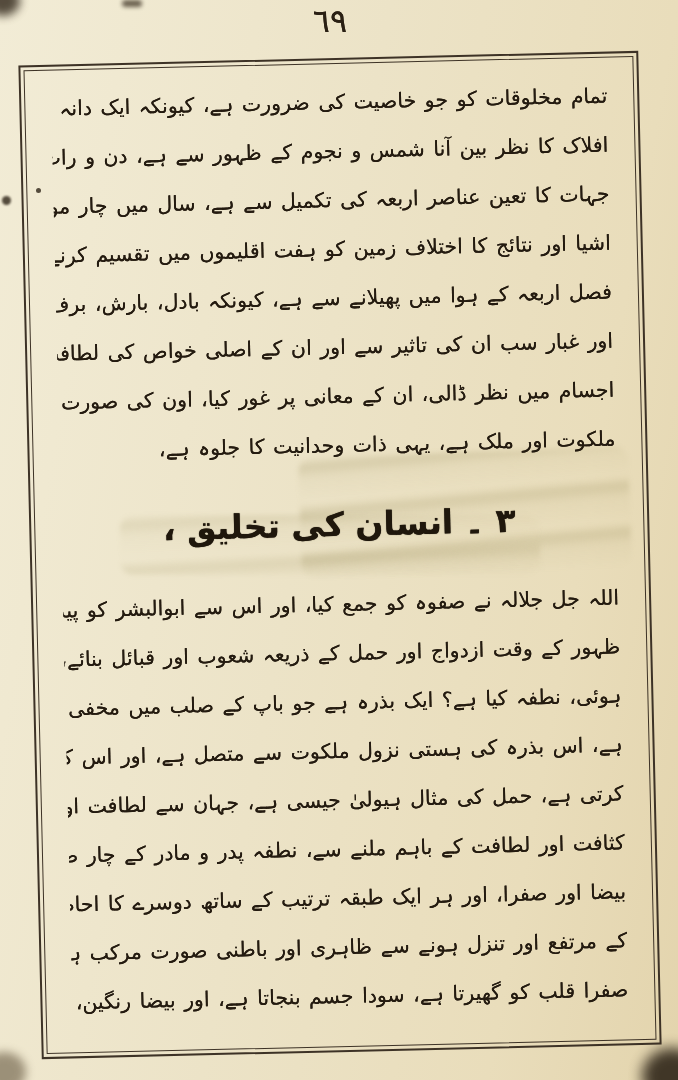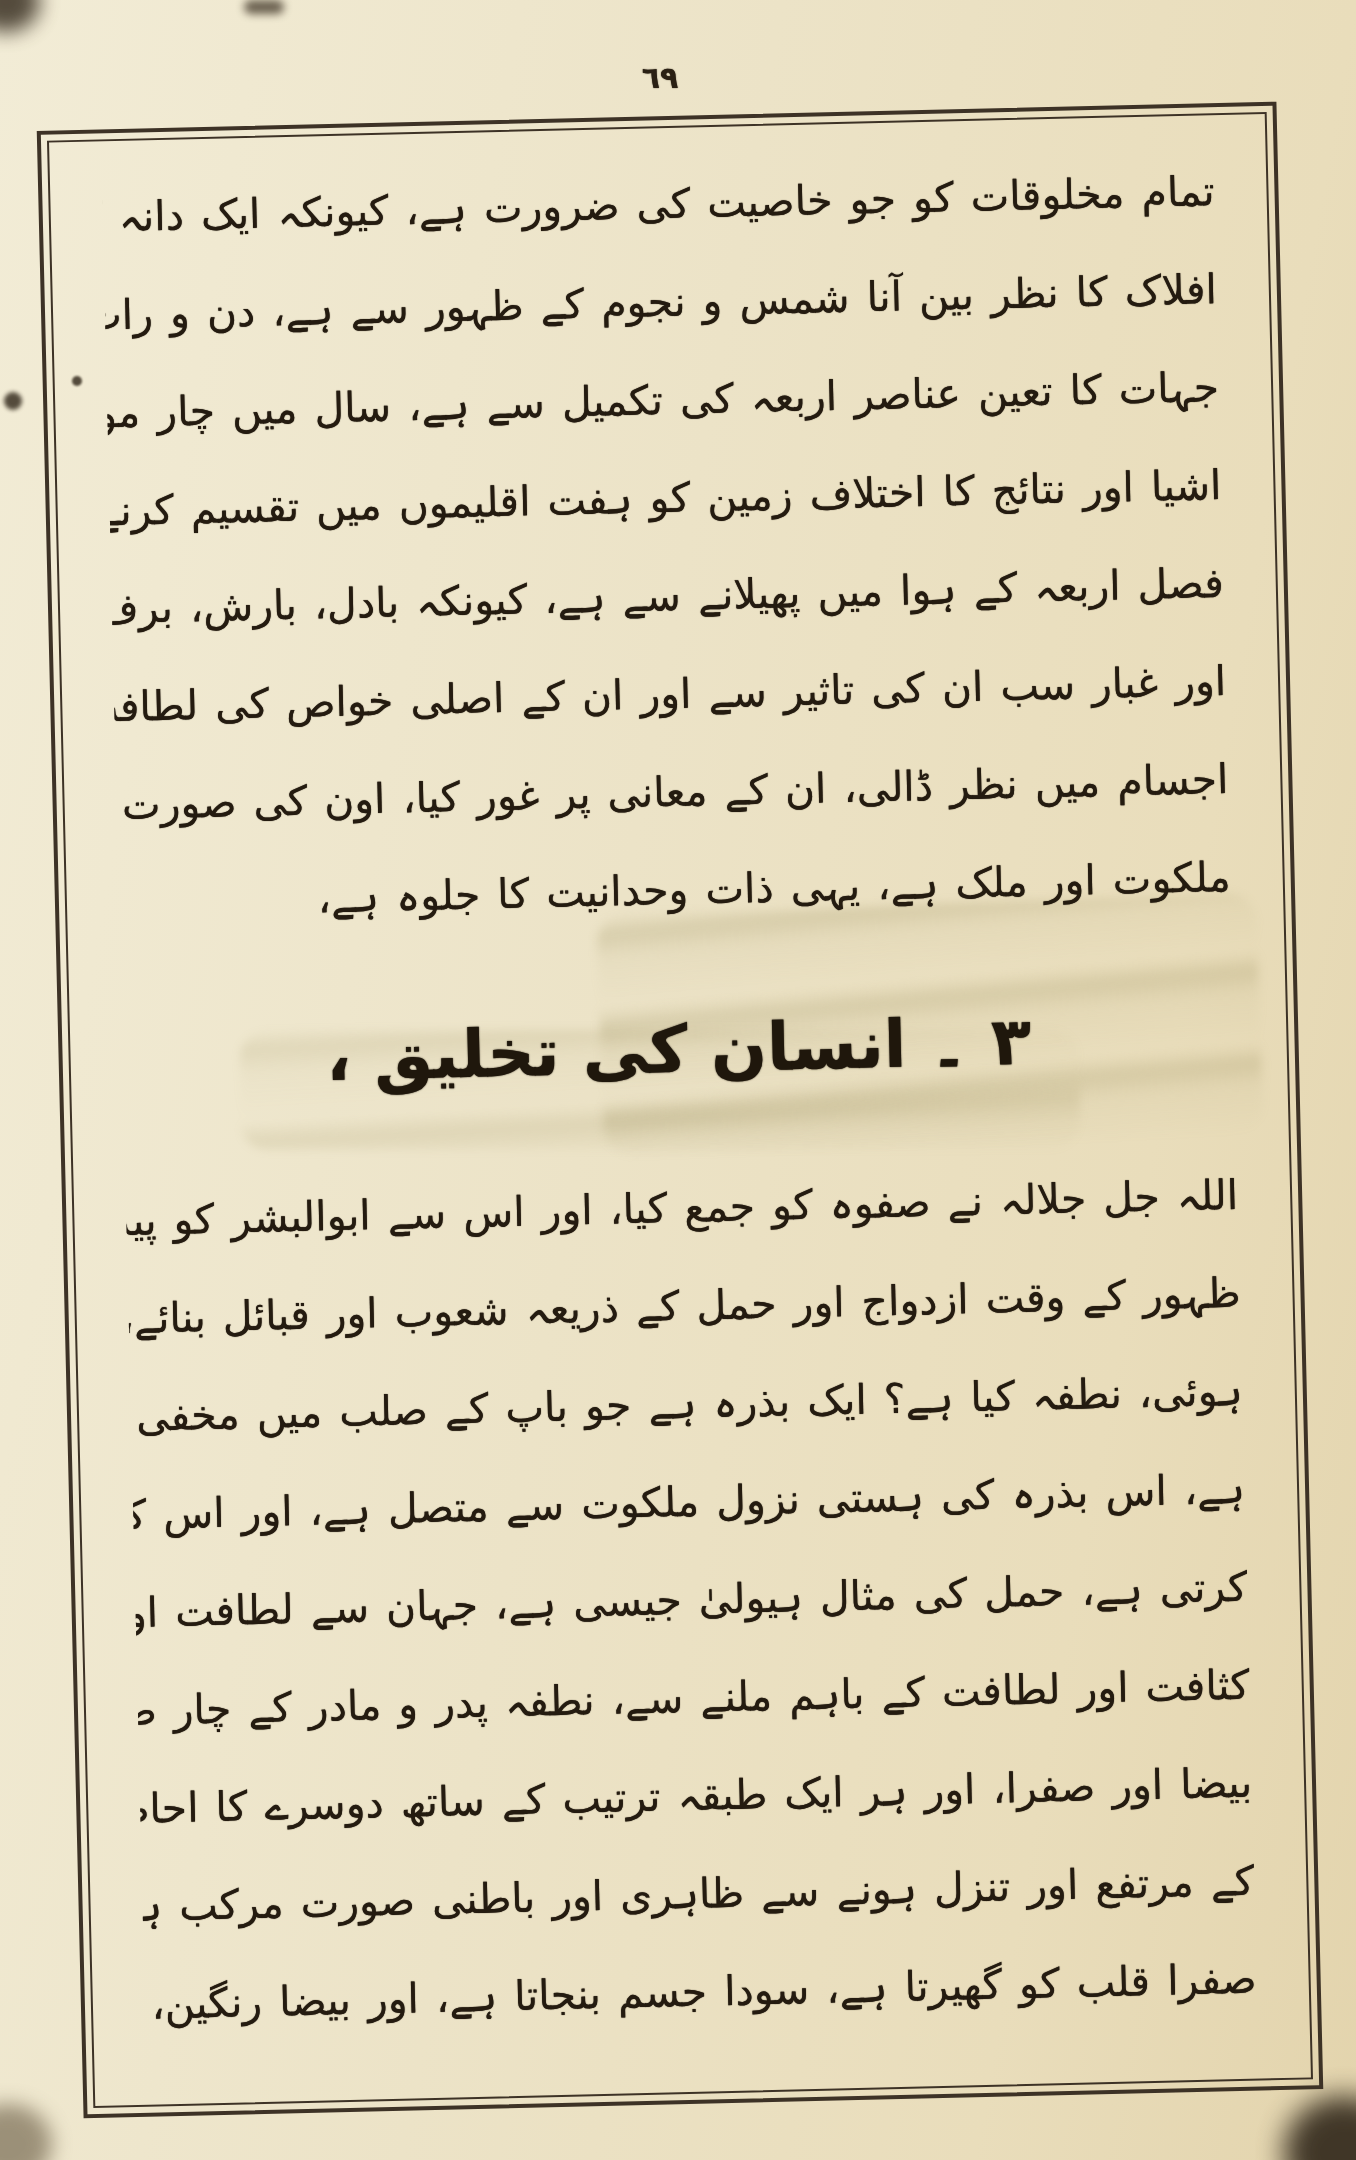--- a/index.html
+++ b/index.html
@@ -59,23 +59,22 @@
     text-shadow:0 0 .5px #241b10;
   }
   .line.last{text-align-last:right;}
   .heading{
     text-align:center;font-size:33px;font-weight:bold;color:#1f170c;
     line-height:110px;height:110px;
     text-shadow:0 0 .8px #1f170c;
   }
   .page-number{
     position:absolute;top:2px;left:0;width:660px;text-align:center;
-    font-size:15px;font-weight:bold;color:#2a2014;
+    font-size:32px;font-weight:normal;color:#2a2014;
     text-shadow:0 0 .6px #2a2014;
-    margin-top:28px;
   }
 </style>
 </head>
 <body>
 
 <div class="scan">
 
   <div class="page-number">٦٩</div>
 
   <div class="blob corner-tl"></div>

